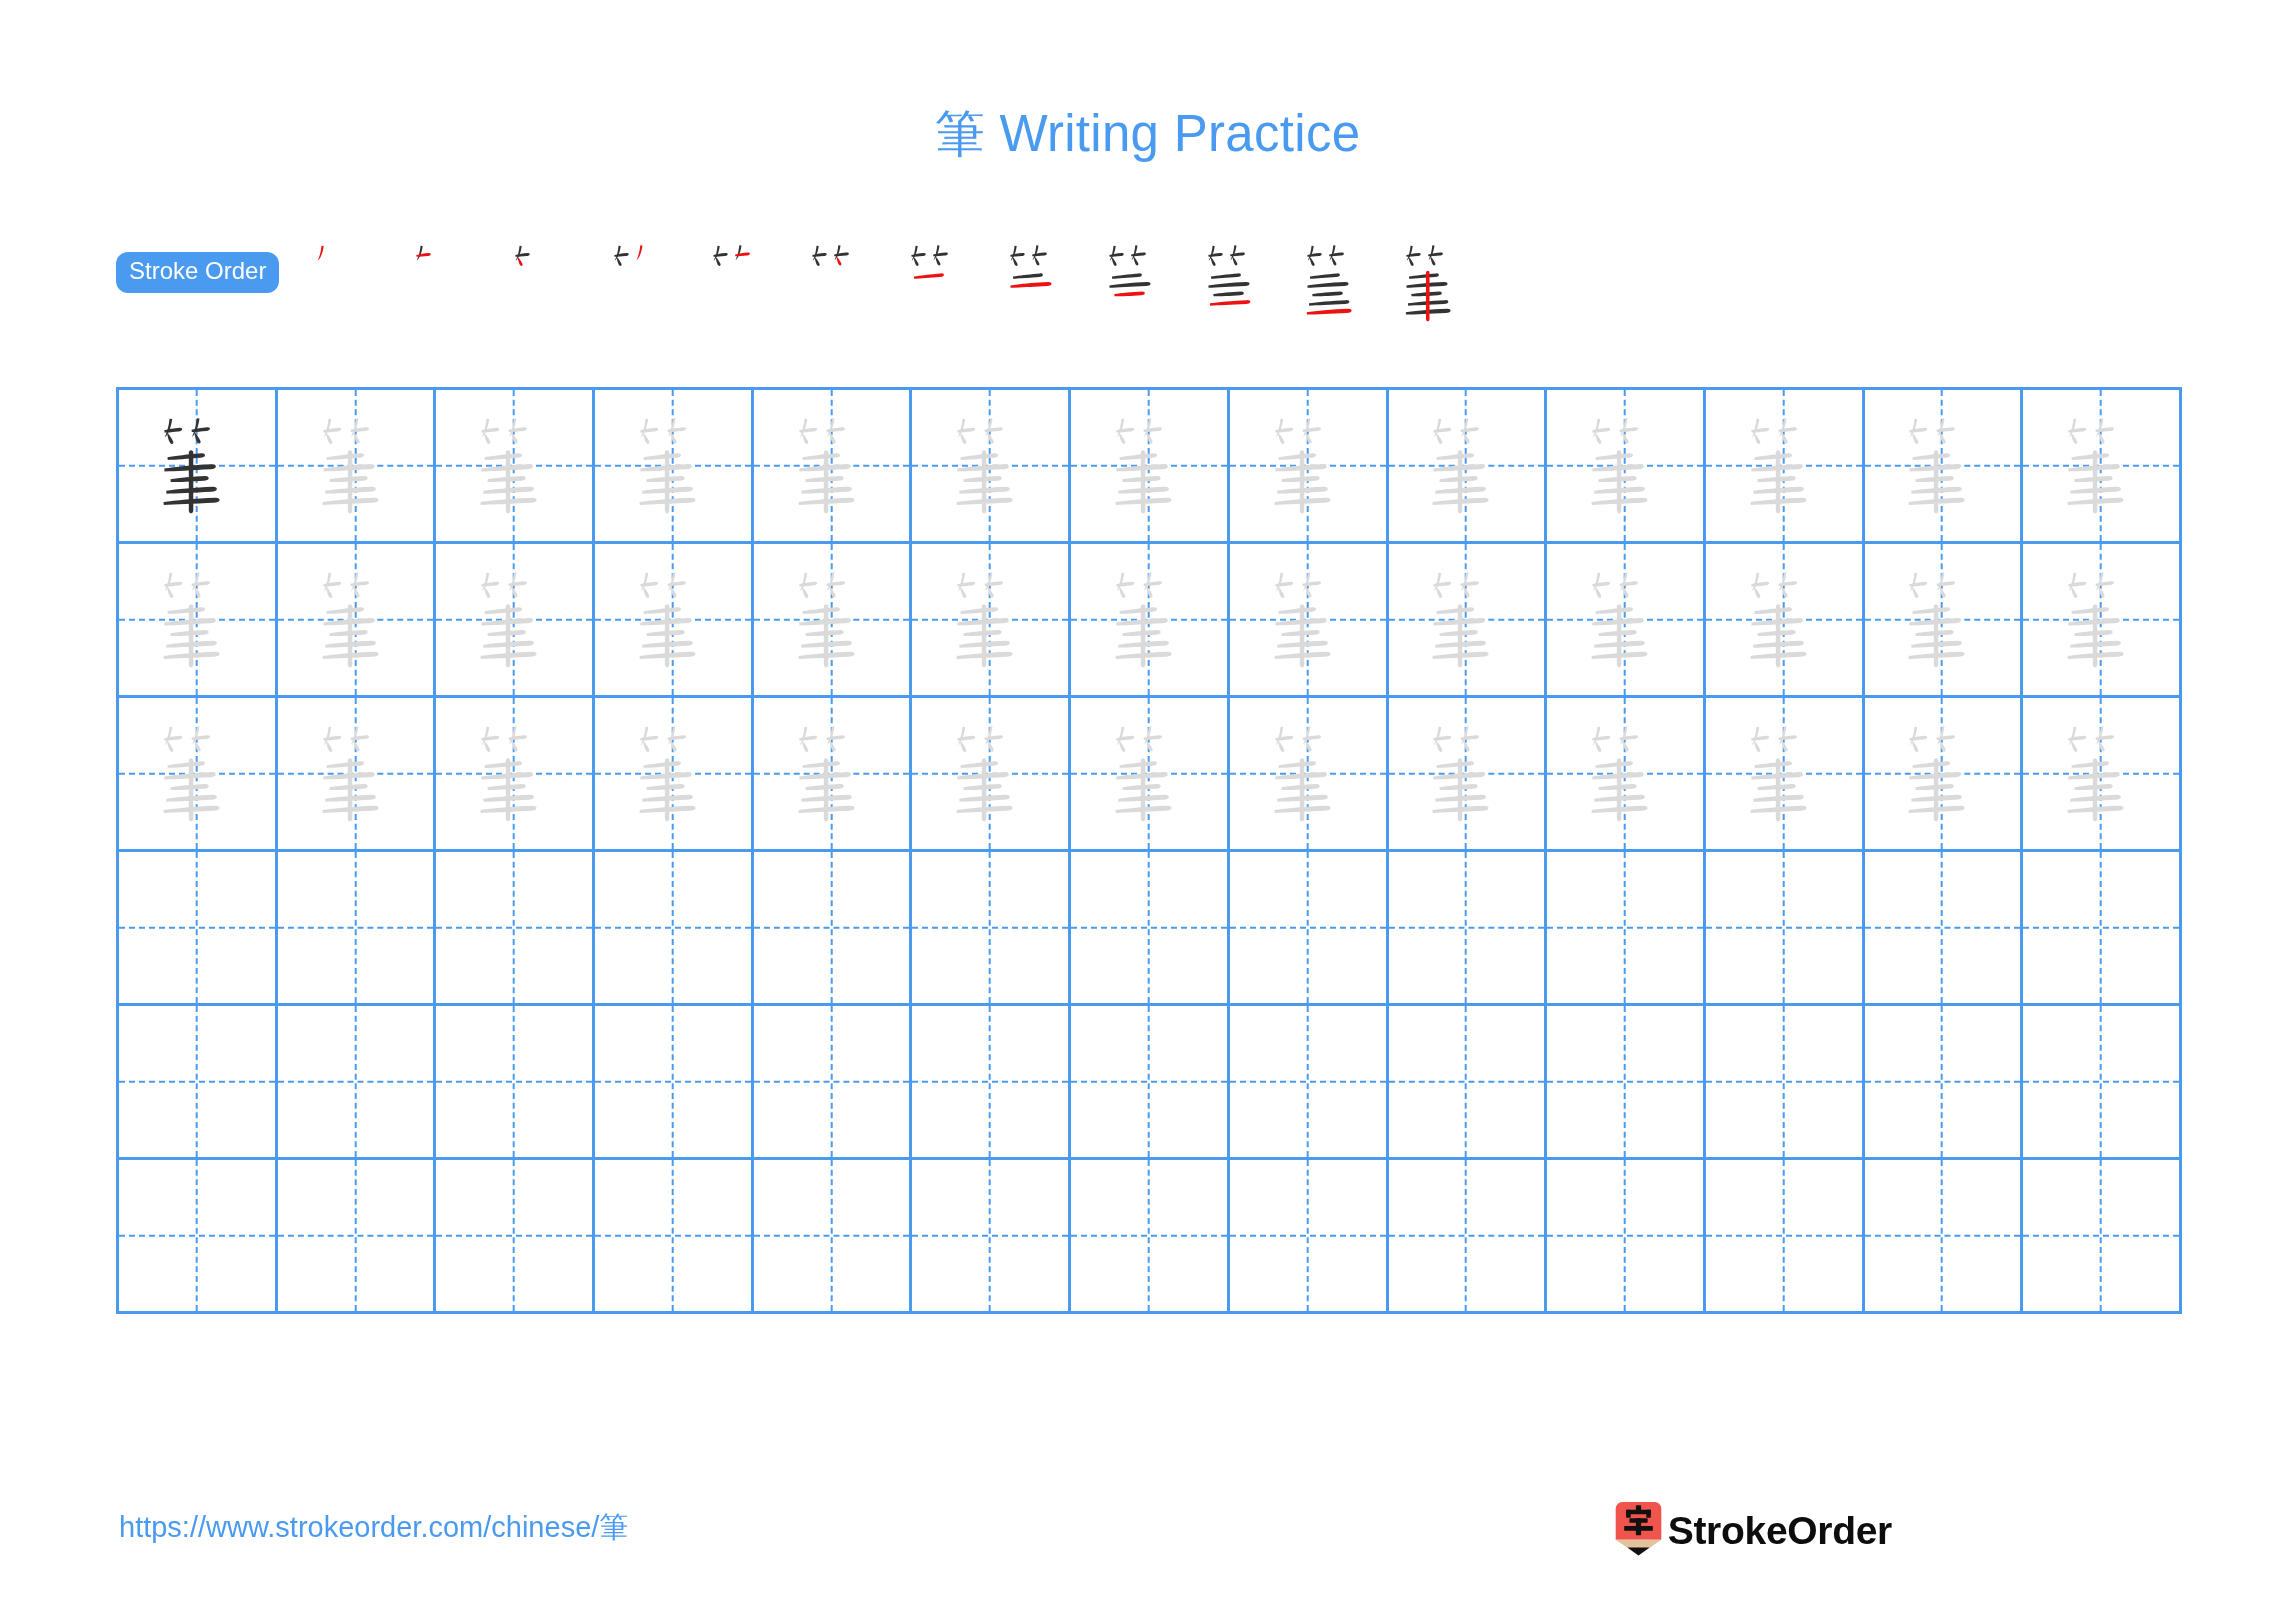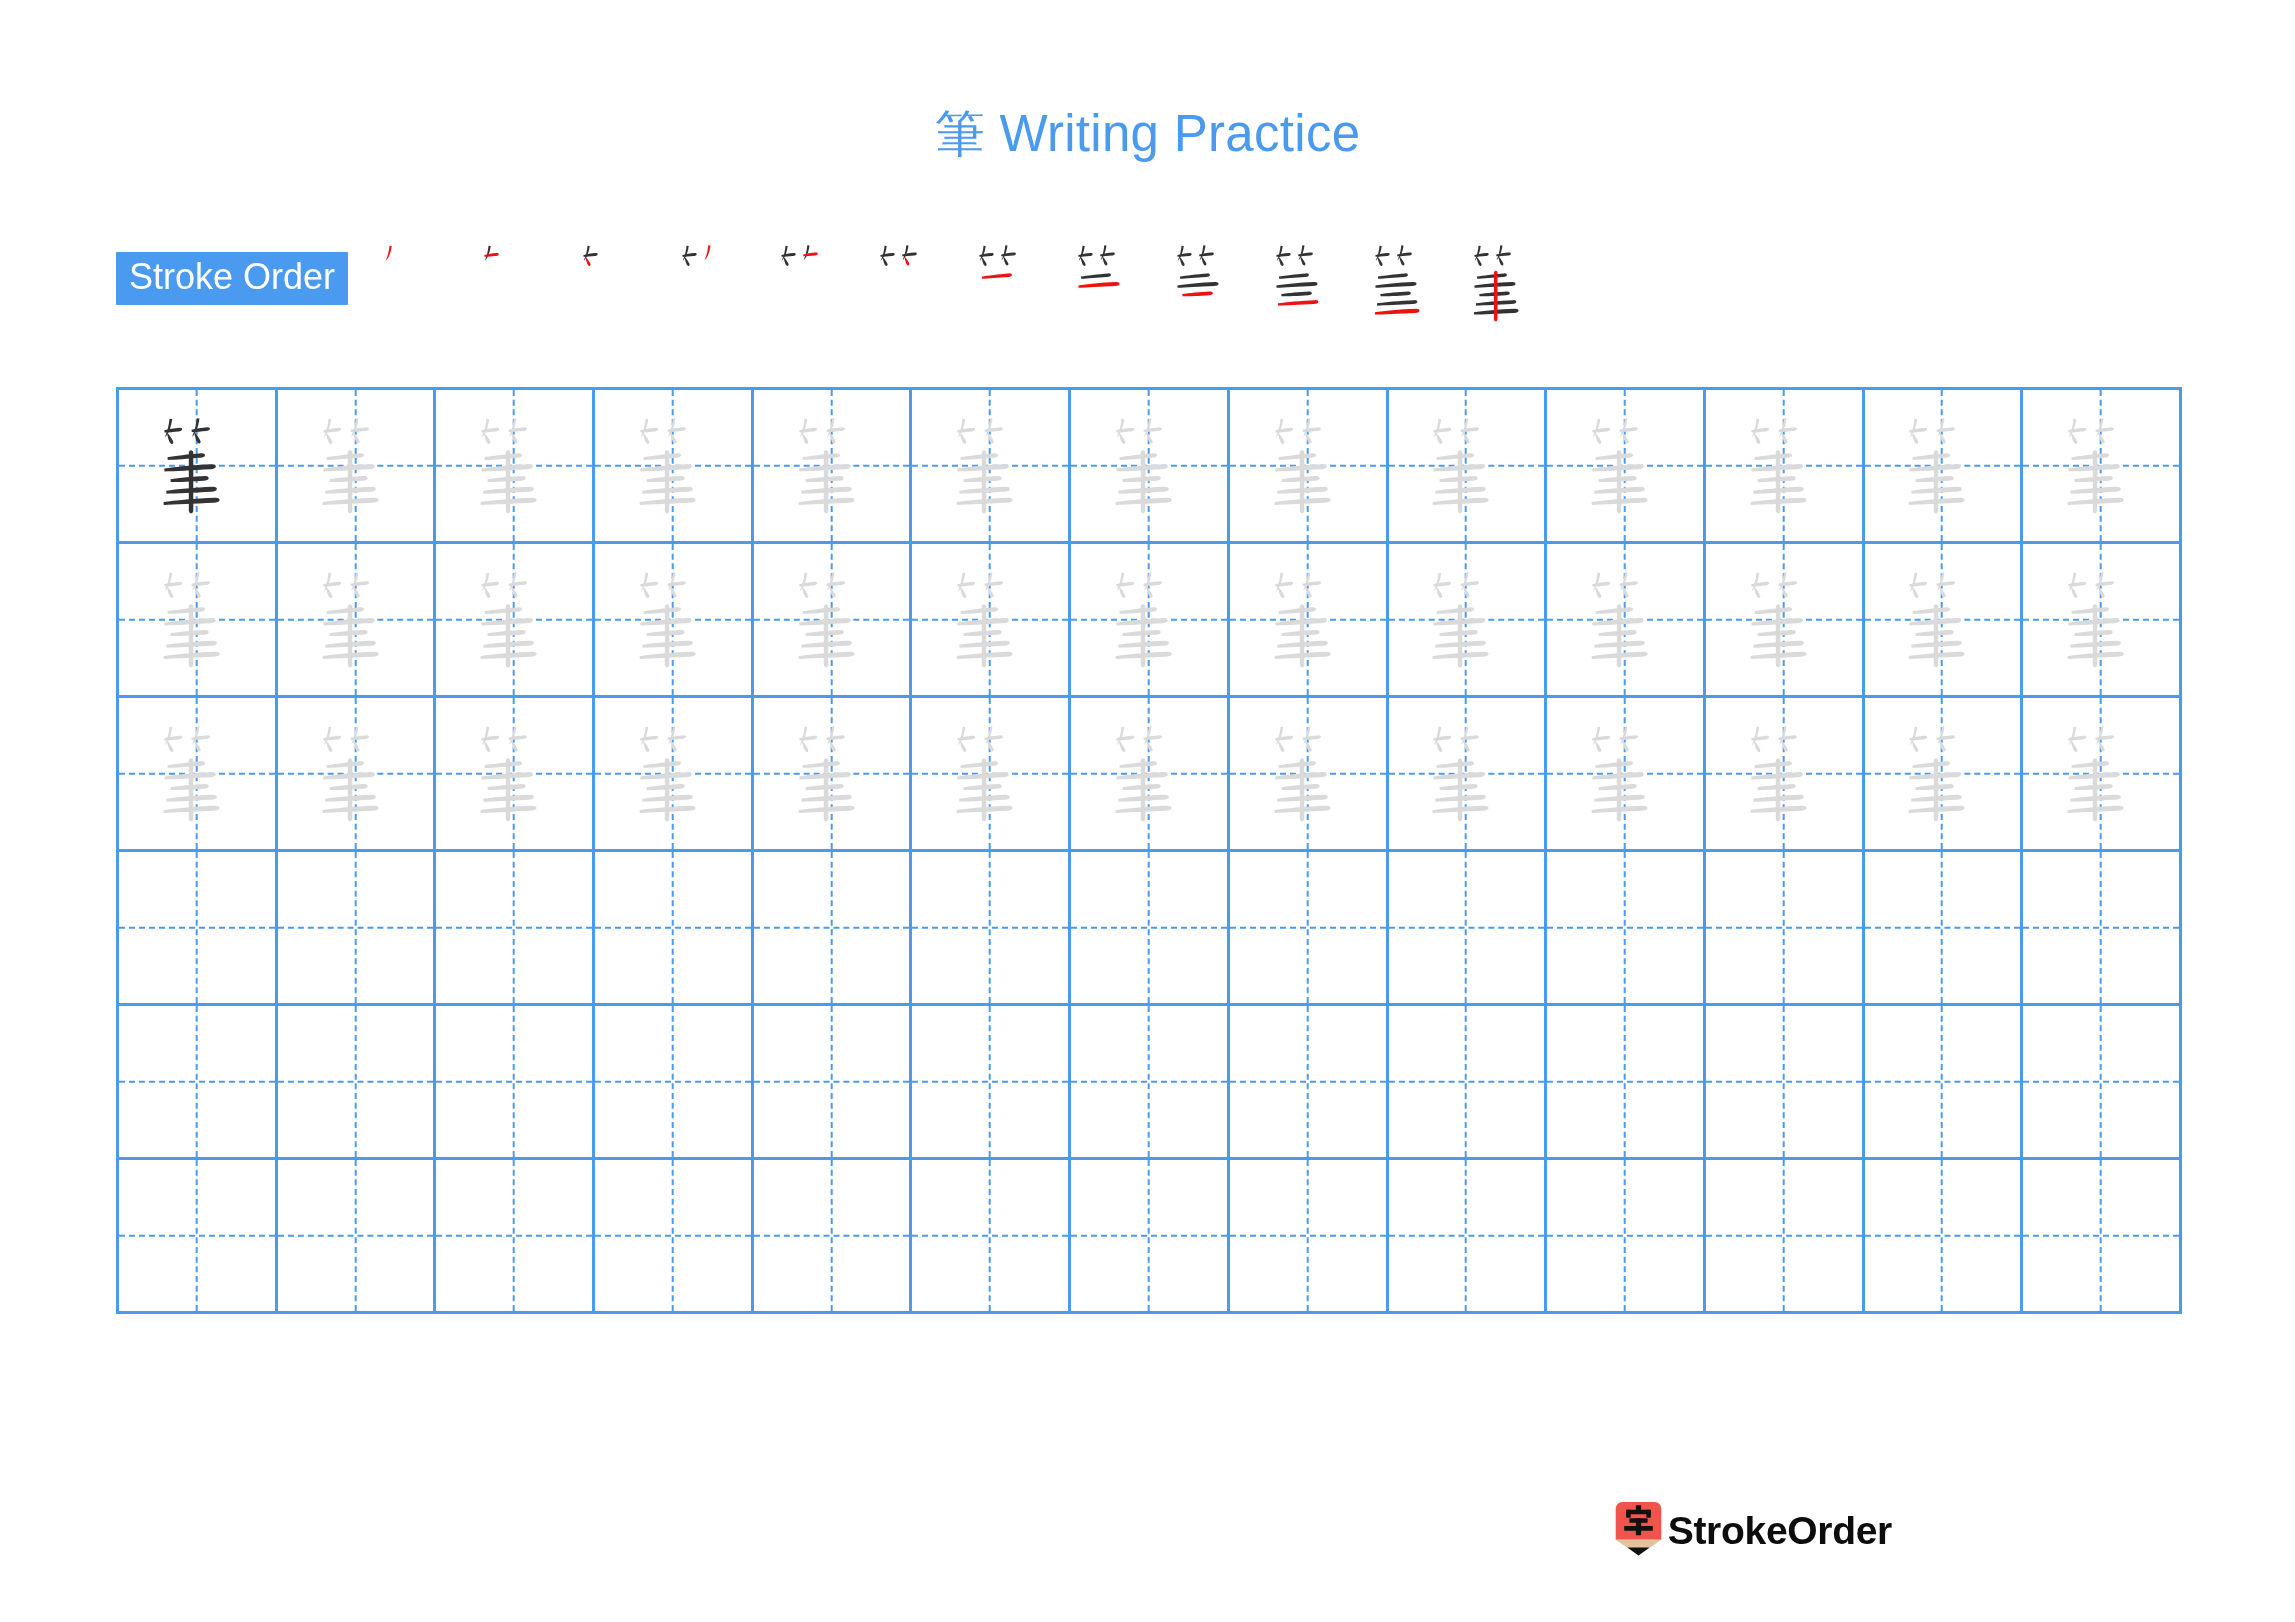--- a/index.html
+++ b/index.html
@@ -46,22 +46,22 @@
     width: 2068px;
     height: 79px;
     display: flex;
     align-items: flex-start;
   }
 
   .stroke-badge {
     flex: 0 0 auto;
     background: #4a9aef;
     color: #ffffff;
-    border-radius: 1px;
-    font-size: 36px;
+    border-radius: 12px;
+    font-size: 24px;
     font-weight: 400;
     padding: 7.2px 13px 9.2px 13px;
     line-height: 1;
     margin-top: 9.2px;
     white-space: nowrap;
   }
 
   .stroke-steps {
     flex: 1 1 auto;
     display: flex;
@@ -1053,20 +1053,23 @@
         <div class="cell"></div>
         <div class="cell"></div>
         <div class="cell"></div>
         <div class="cell"></div>
         <div class="cell"></div>
         <div class="cell"></div>
         <div class="cell"></div>
       </div>
     </div>
 
+  <div class="footer-url">
+    <span>https://www.strokeorder.com/chinese/</span><span class="han">筆</span>
+  </div>
 
   <div class="brand">
     <svg class="brand-mark" viewBox="0 0 78 86">
       <path d="M4 10 A10 10 0 0 1 14 0 L64 0 A10 10 0 0 1 74 10 L74 58 L4 58 Z" fill="#f0544c"></path>
       <path d="M4 58 L74 58 L39 82 Z" fill="#e3c39d"></path>
       <path d="M22 70 L56 70 L39 82 Z" fill="#111111"></path>
       <g fill="#111111">
         <rect x="20" y="12" width="38" height="7" rx="1"></rect>
         <rect x="35" y="5" width="8" height="9" rx="1"></rect>
         <rect x="20" y="12" width="7" height="12" rx="1"></rect>

